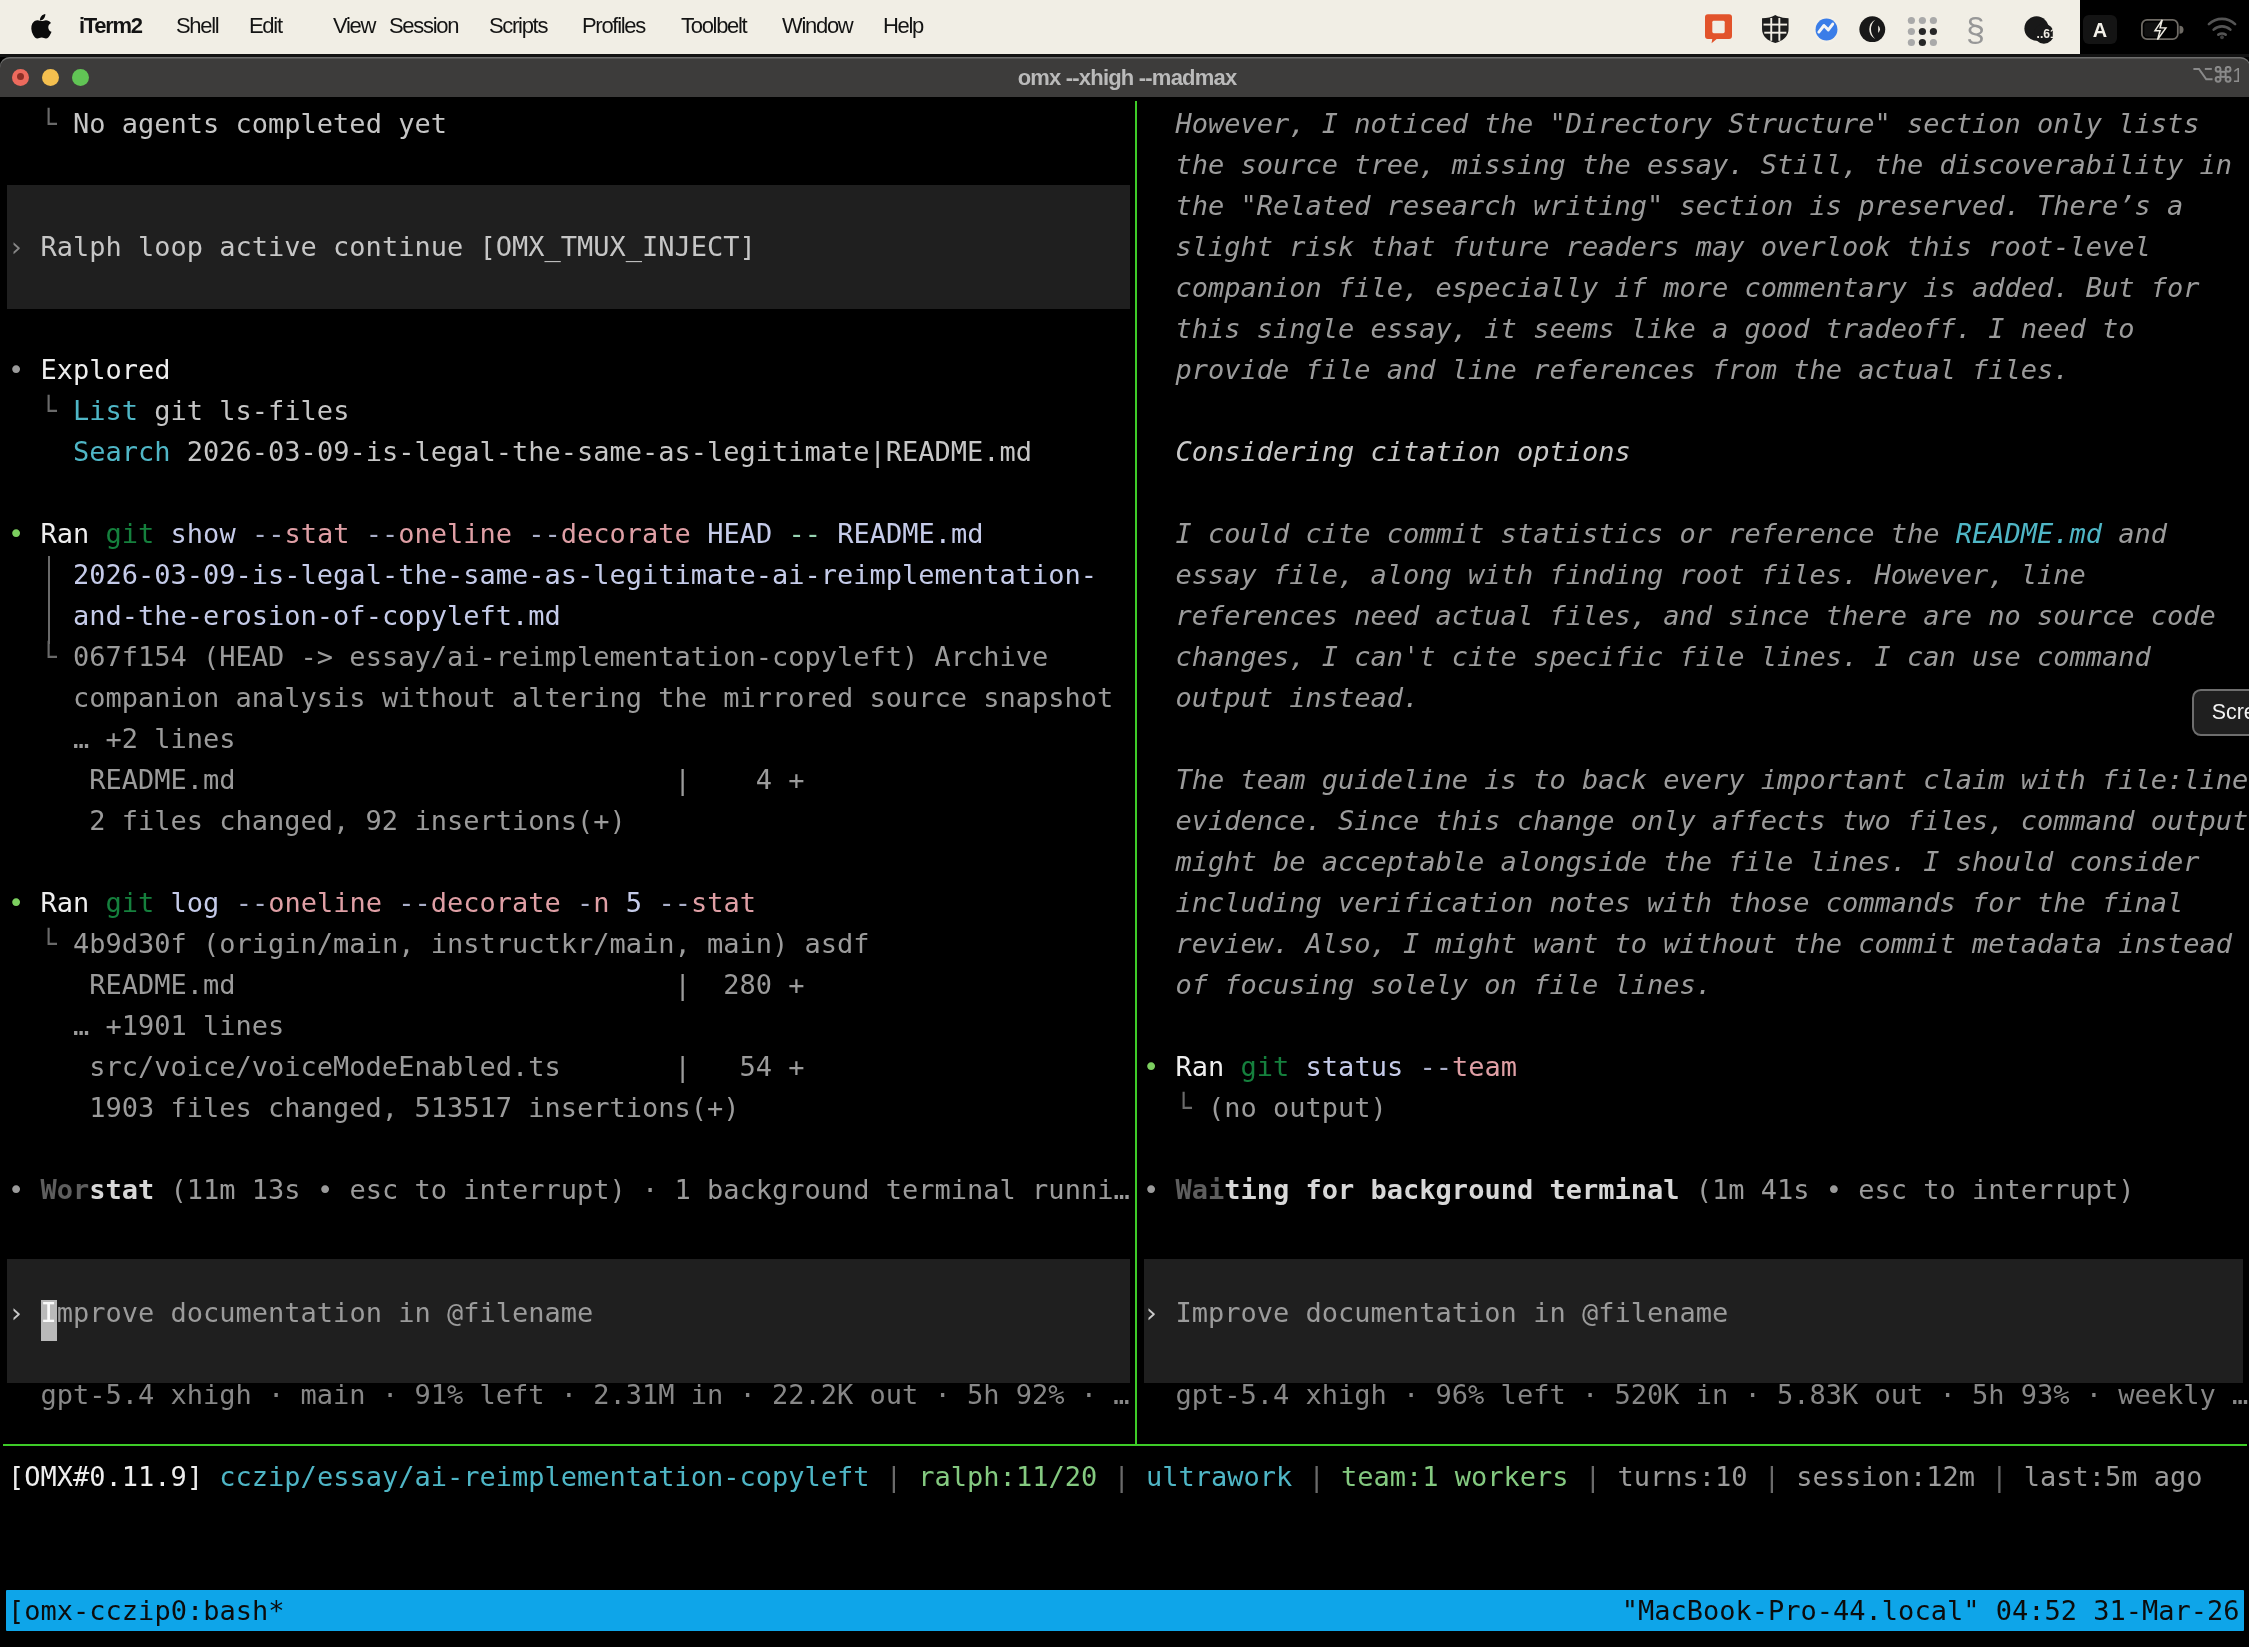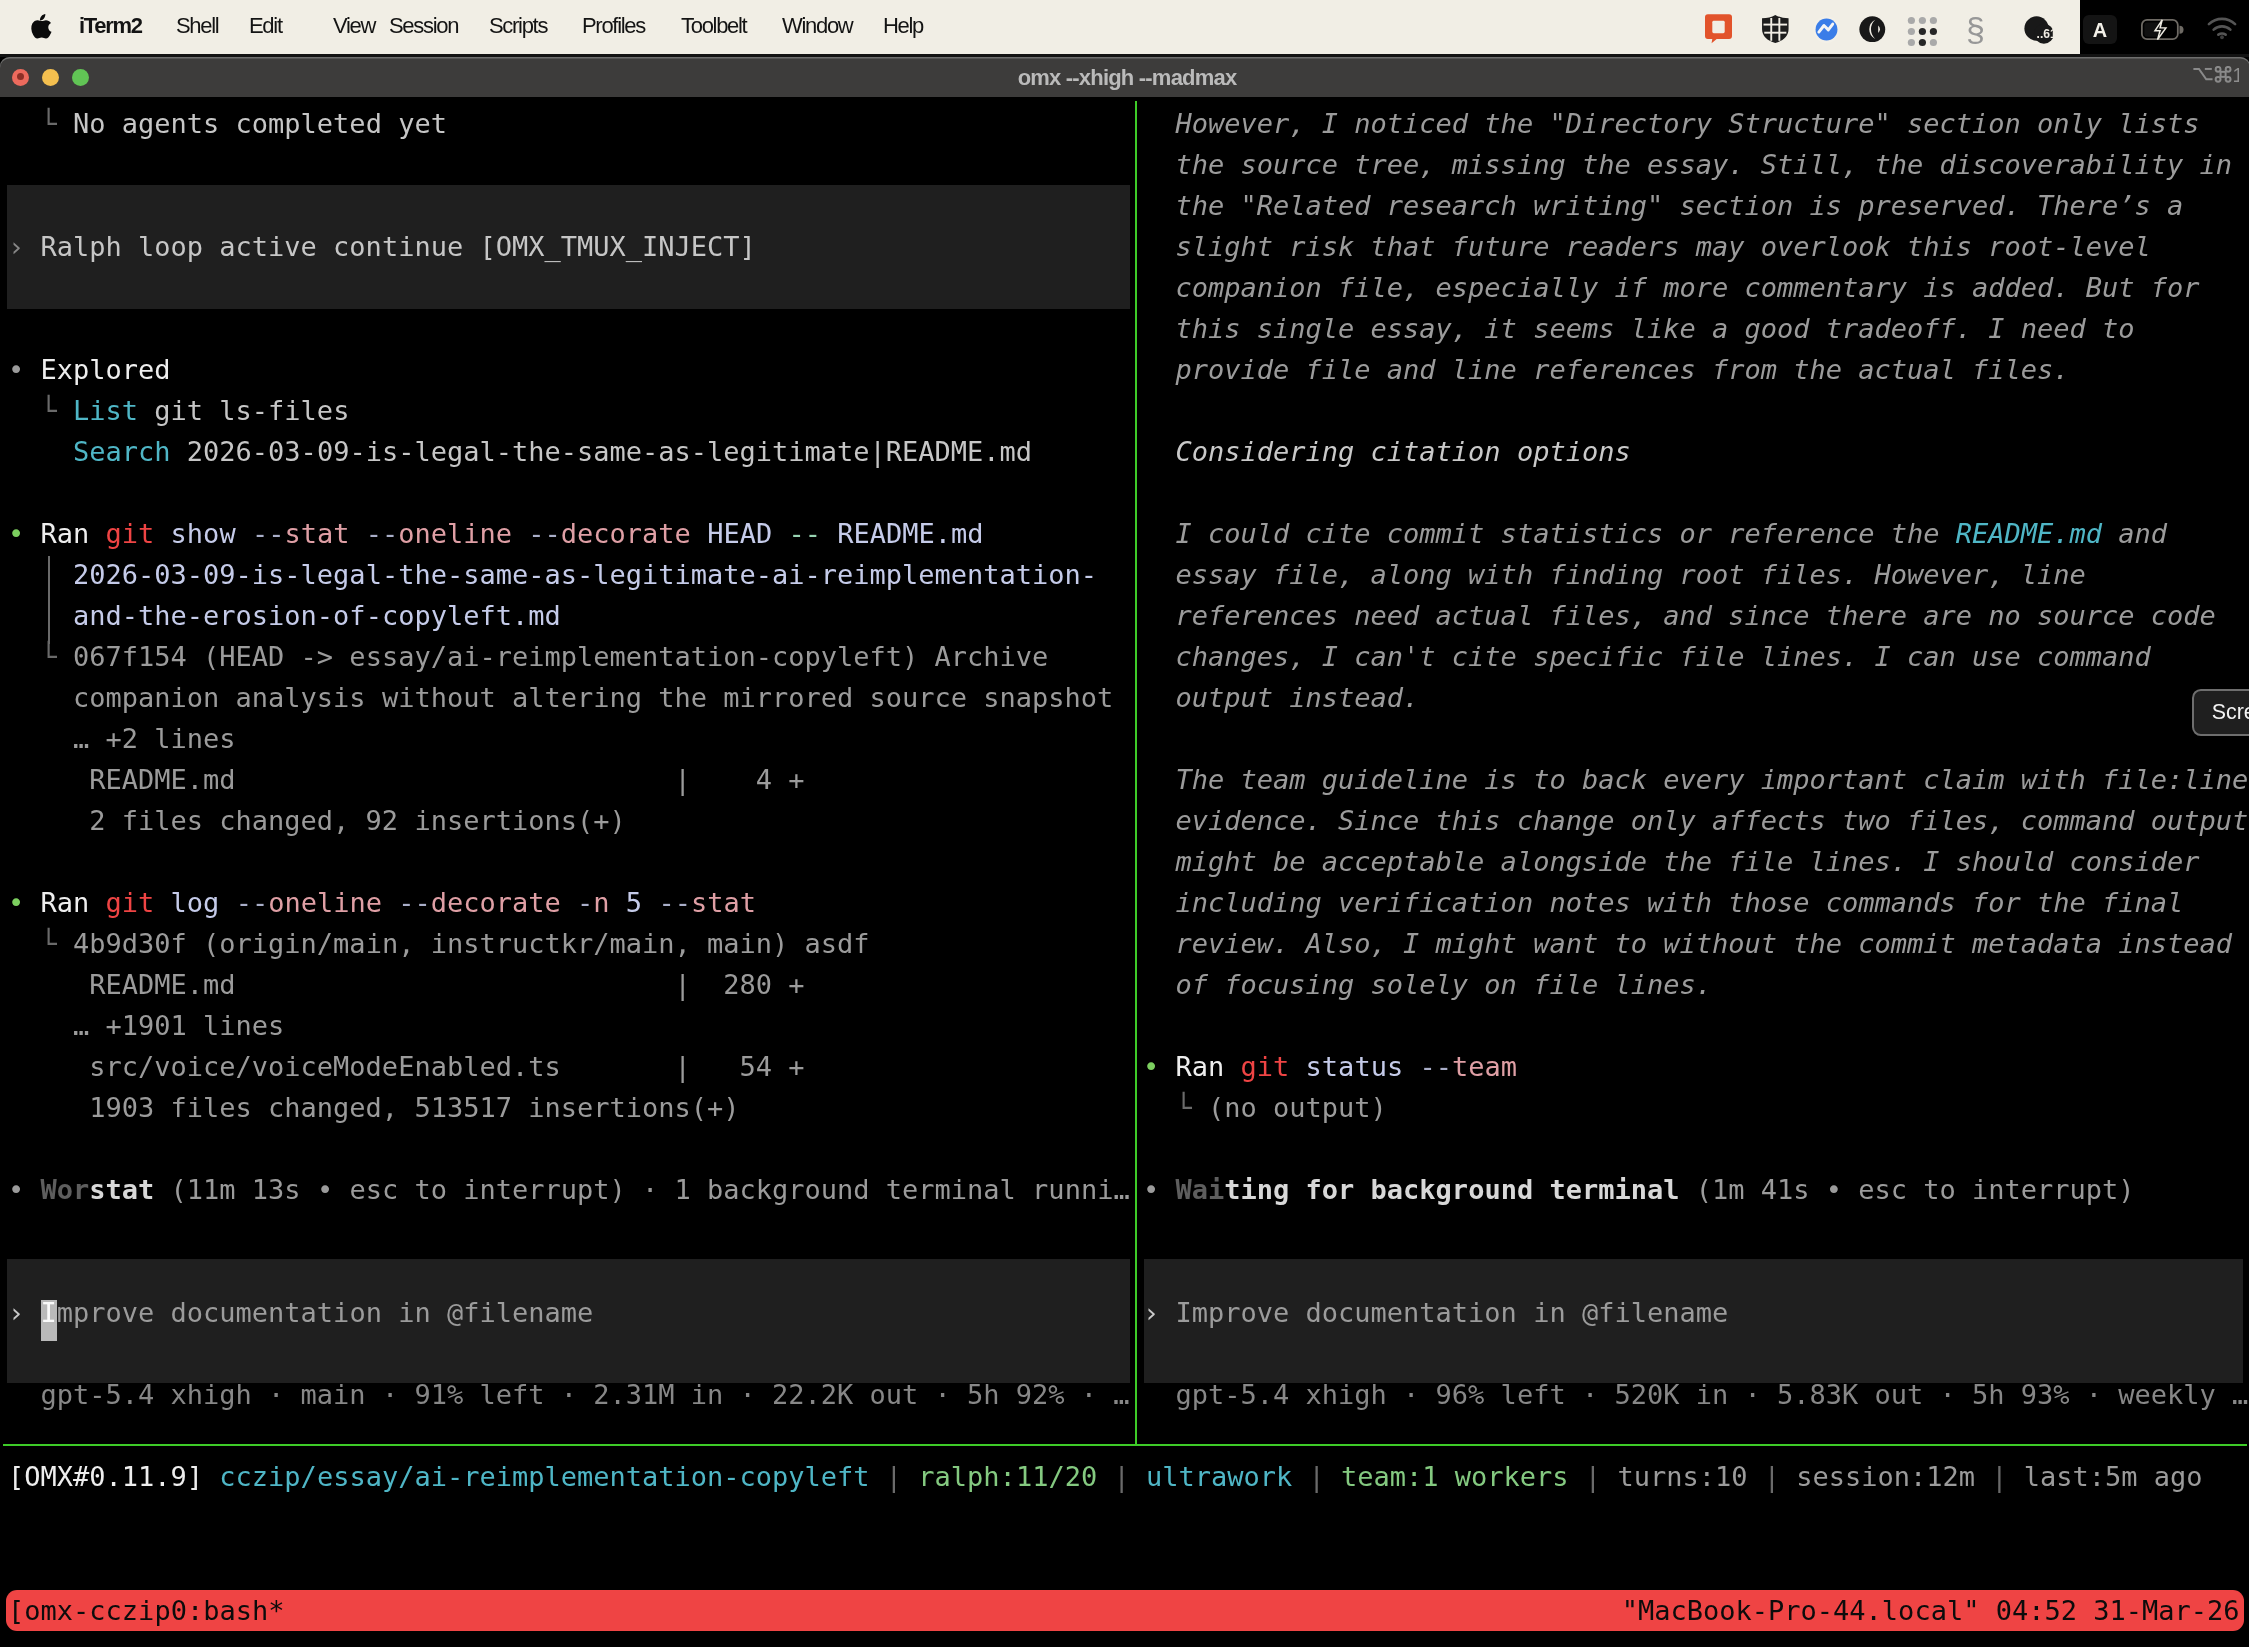--- a/index.html
+++ b/index.html
@@ -18,37 +18,37 @@
 pre {position:absolute;font-size:27px;line-height:41px;letter-spacing:0;color:#9b9b9b;white-space:pre}
 b {font-weight:bold}
 .w  {color:#eeeeee;font-weight:normal}
 .wb {color:#d8d8d8;font-weight:bold}
 .sh {color:#5e5e5e;font-weight:bold}
 .lg {color:#c6c6c6}
 .g  {color:#9b9b9b}
 .g2 {color:#878787}
 .dg {color:#6a6a6a}
 .cy {color:#4fb6c6}
-.bl {color:#ef4444}
+.bl {color:#15803d}
 .pw {color:#c5cbe9}
 .pk {color:#df9fa5}
 .sl {color:#a9aec8}
 .mi2{color:#98d4b2}
 .gb {color:#7ccf5f}
 .gs {color:#84c980}
 .it {font-style:italic}
 .wi {color:#c9c9c9;font-weight:normal;font-style:italic}
 .pr {color:#c9c9c9}
 .cur{color:#fafafa}
 .curblk{position:absolute;left:41px;top:1300px;width:16px;height:41px;background:#b9b9b9}
 .tree{position:absolute;left:48px;top:556px;width:1.5px;height:88px;background:#6a6a6a}
 .hl {position:absolute;background:#1f1f1f}
 .vline {position:absolute;left:1135px;top:101px;width:2.2px;height:1343px;background:#3ecb28}
 .hline {position:absolute;left:3px;top:1444px;width:2244px;height:2.2px;background:#3ecb28}
-.gbar {position:absolute;left:5.9px;top:1590px;width:2238px;height:41px;background:#ef4444;border-radius:11px}
+.gbar {position:absolute;left:5.9px;top:1590px;width:2238px;height:41px;background:#0ea5e9;border-radius:1px}
 .gbar pre {position:absolute;top:0;color:#0c0c0c}
 .tip {position:absolute;left:2192px;top:689px;width:89px;height:47px;background:#1f1f1f;
   border:2.2px solid #6e6e6e;border-radius:8.9px;color:#f2f2f2;
   font:21.4px/43px "Liberation Sans",sans-serif;padding-left:17.7px}
 </style></head><body>
 <div id="s">
 <div class="menubar">
       <svg class="ic" style="left:30px;top:14px" width="22" height="26.6" viewBox="0 0 30 36">
 <path fill="#0b0b0b" d="M20.9 0c.2 2.2-.6 4.3-1.9 5.9-1.3 1.6-3.4 2.8-5.4 2.7-.3-2.1.7-4.3 1.9-5.7C16.8 1.3 19 .2 20.9 0z"></path>
 <path fill="#0b0b0b" d="M28.6 12.1c-1.7-2.4-4.3-3.8-6.8-3.8-2.3 0-3.8 1.1-5.6 1.1-1.8 0-3.4-1.1-5.8-1.1-2.8 0-5.6 1.7-7.2 4.4C1 16.7 1.3 23 4.4 28.4c1.3 2.3 3.2 4.9 5.7 4.9 2.2 0 2.9-1.4 5.8-1.4 2.9 0 3.5 1.4 5.8 1.4 2.5 0 4.3-2.5 5.6-4.8.9-1.6 1.3-2.5 2-4.3-5.2-2-6.1-9.3-.7-12.1z"></path>

